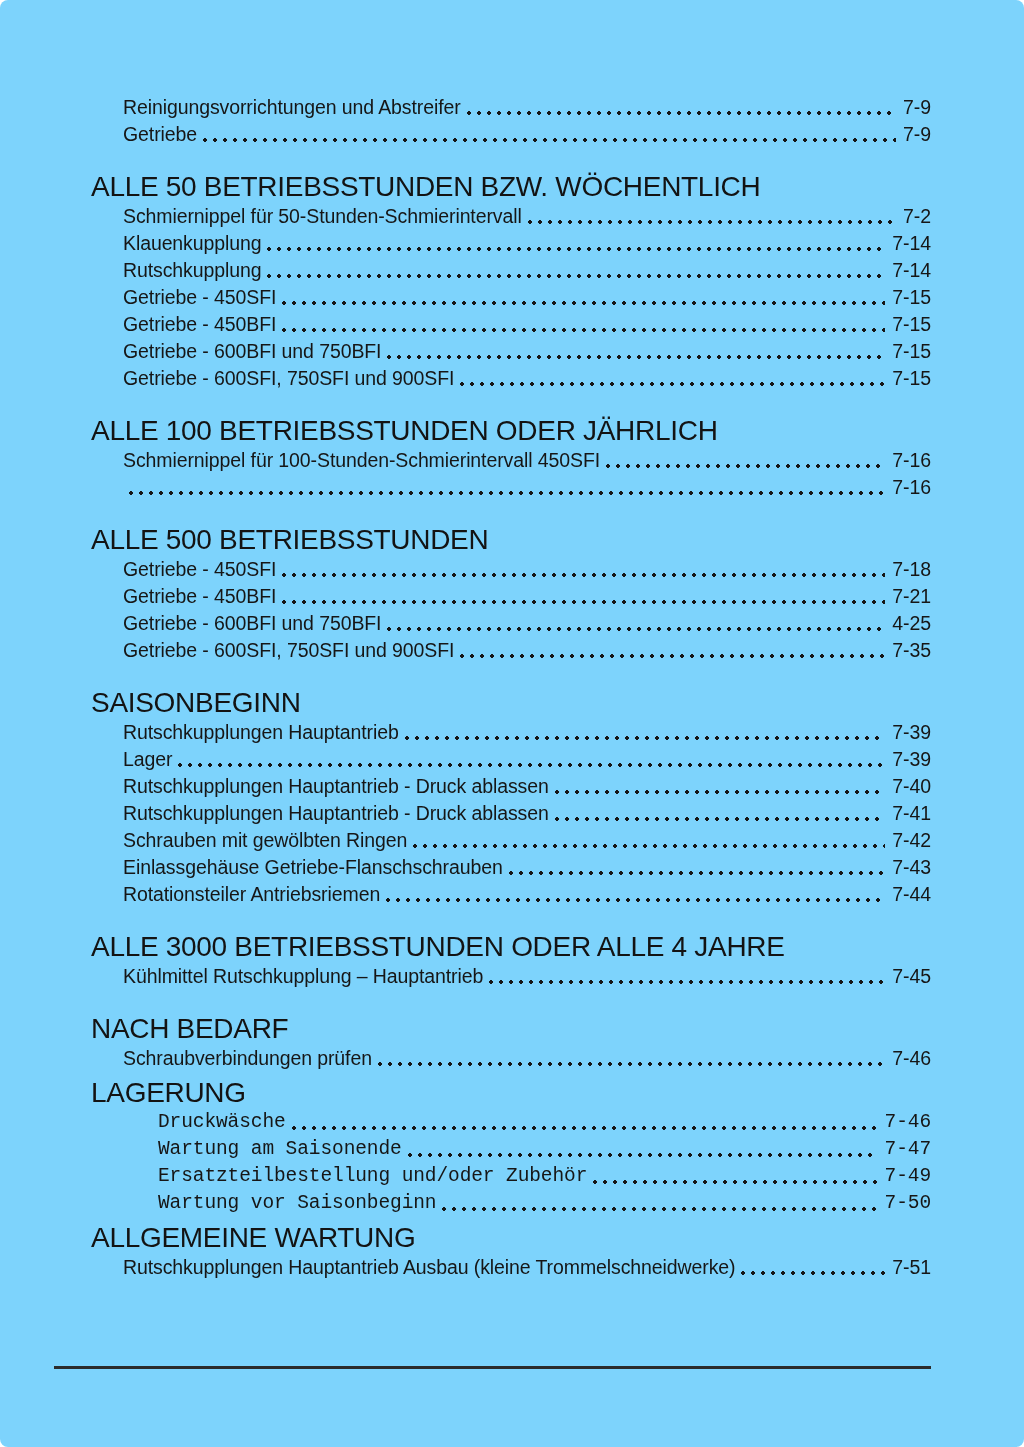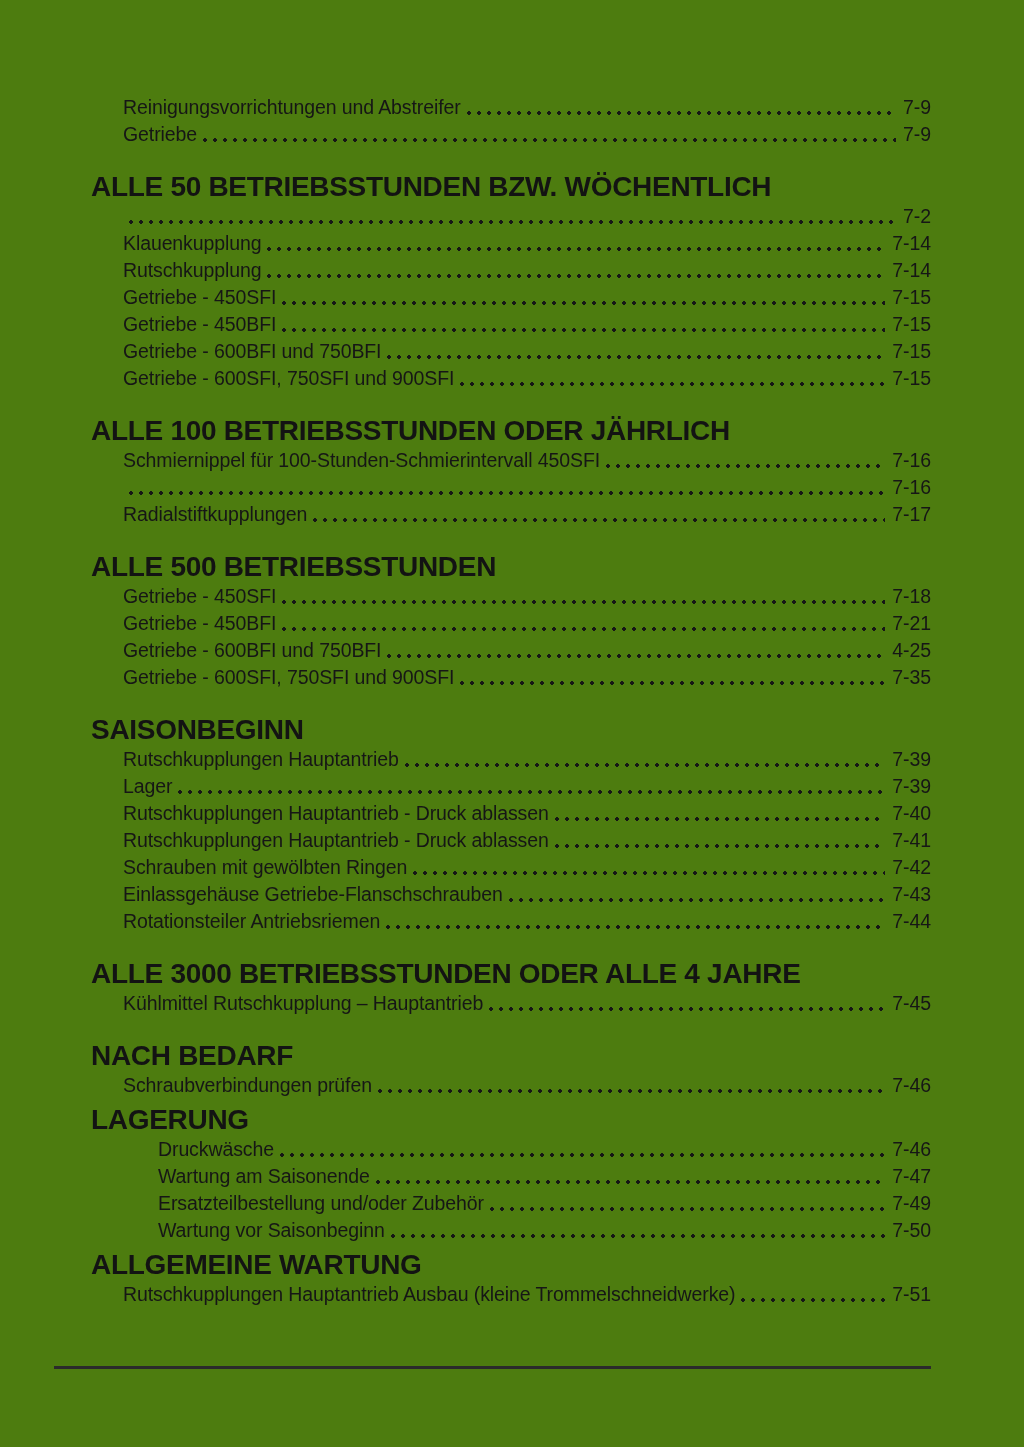--- a/index.html
+++ b/index.html
@@ -5,28 +5,29 @@
   html, body { margin: 0; padding: 0; background: #ffffff; }
   body {
     width: 1024px; height: 1447px;
     font-family: "Liberation Sans", "DejaVu Sans", sans-serif;
     color: #161616;
   }
   .page {
     position: relative;
     width: 1024px; height: 1447px;
     overflow: hidden;
-    background: #4d7c0f;
+    background: #7dd3fc;
+    border-radius: 8px;
   }
   .toc { padding: 94px 93px 0 91px; }
   .toc-section { margin: 0; }
   .section-heading {
     font-size: 28px;
     line-height: 33px;
-    font-weight: 700;
+    font-weight: 400;
     letter-spacing: -0.3px;
     margin: 22px 0 0 0;
     color: #131313;
     white-space: nowrap;
   }
   .toc-row {
     display: flex;
     align-items: baseline;
     padding-left: 32px;
     font-size: 19.5px;
@@ -43,21 +44,21 @@
     background-image: radial-gradient(circle at 2px 4px, #161616 1.6px, transparent 2.05px);
     background-size: 10px 8px;
     background-repeat: repeat-x;
     background-position: left center;
   }
   .toc-page { white-space: nowrap; }
   
   .toc-section:nth-child(9) .section-heading,
   .toc-section:nth-child(10) .section-heading { margin-top: 4px; }
   
-  .toc-section:nth-child(9) .toc-row { padding-left: 67px; }
+  .toc-section:nth-child(9) .toc-row { padding-left: 67px; font-family: Liberation Mono, monospace; }
   .footer-rule {
     position: absolute;
     left: 54px; top: 1366px;
     width: 877px; height: 3px;
     background: #2b2b2b;
     border: none; margin: 0; padding: 0;
   }
 </style>
 </head>
 <body>
@@ -72,20 +73,21 @@
         </div>
         <div class="toc-row">
           <span class="toc-label">Getriebe</span>
           <span class="toc-dots"></span>
           <span class="toc-page">7-9</span>
         </div>
       </section>
       <section class="toc-section">
         <h2 class="section-heading">ALLE 50 BETRIEBSSTUNDEN BZW. WÖCHENTLICH</h2>
         <div class="toc-row">
+          <span class="toc-label">Schmiernippel für 50-Stunden-Schmierintervall</span>
           <span class="toc-dots"></span>
           <span class="toc-page">7-2</span>
         </div>
         <div class="toc-row">
           <span class="toc-label">Klauenkupplung</span>
           <span class="toc-dots"></span>
           <span class="toc-page">7-14</span>
         </div>
         <div class="toc-row">
           <span class="toc-label">Rutschkupplung</span>
@@ -118,25 +120,20 @@
       <section class="toc-section">
         <h2 class="section-heading">ALLE 100 BETRIEBSSTUNDEN ODER JÄHRLICH</h2>
         <div class="toc-row">
           <span class="toc-label">Schmiernippel für 100-Stunden-Schmierintervall 450SFI</span>
           <span class="toc-dots"></span>
           <span class="toc-page">7-16</span>
         </div>
         <div class="toc-row">
           <span class="toc-dots"></span>
           <span class="toc-page">7-16</span>
-        </div>
-        <div class="toc-row">
-          <span class="toc-label">Radialstiftkupplungen</span>
-          <span class="toc-dots"></span>
-          <span class="toc-page">7-17</span>
         </div>
       </section>
       <section class="toc-section">
         <h2 class="section-heading">ALLE 500 BETRIEBSSTUNDEN</h2>
         <div class="toc-row">
           <span class="toc-label">Getriebe - 450SFI</span>
           <span class="toc-dots"></span>
           <span class="toc-page">7-18</span>
         </div>
         <div class="toc-row">

